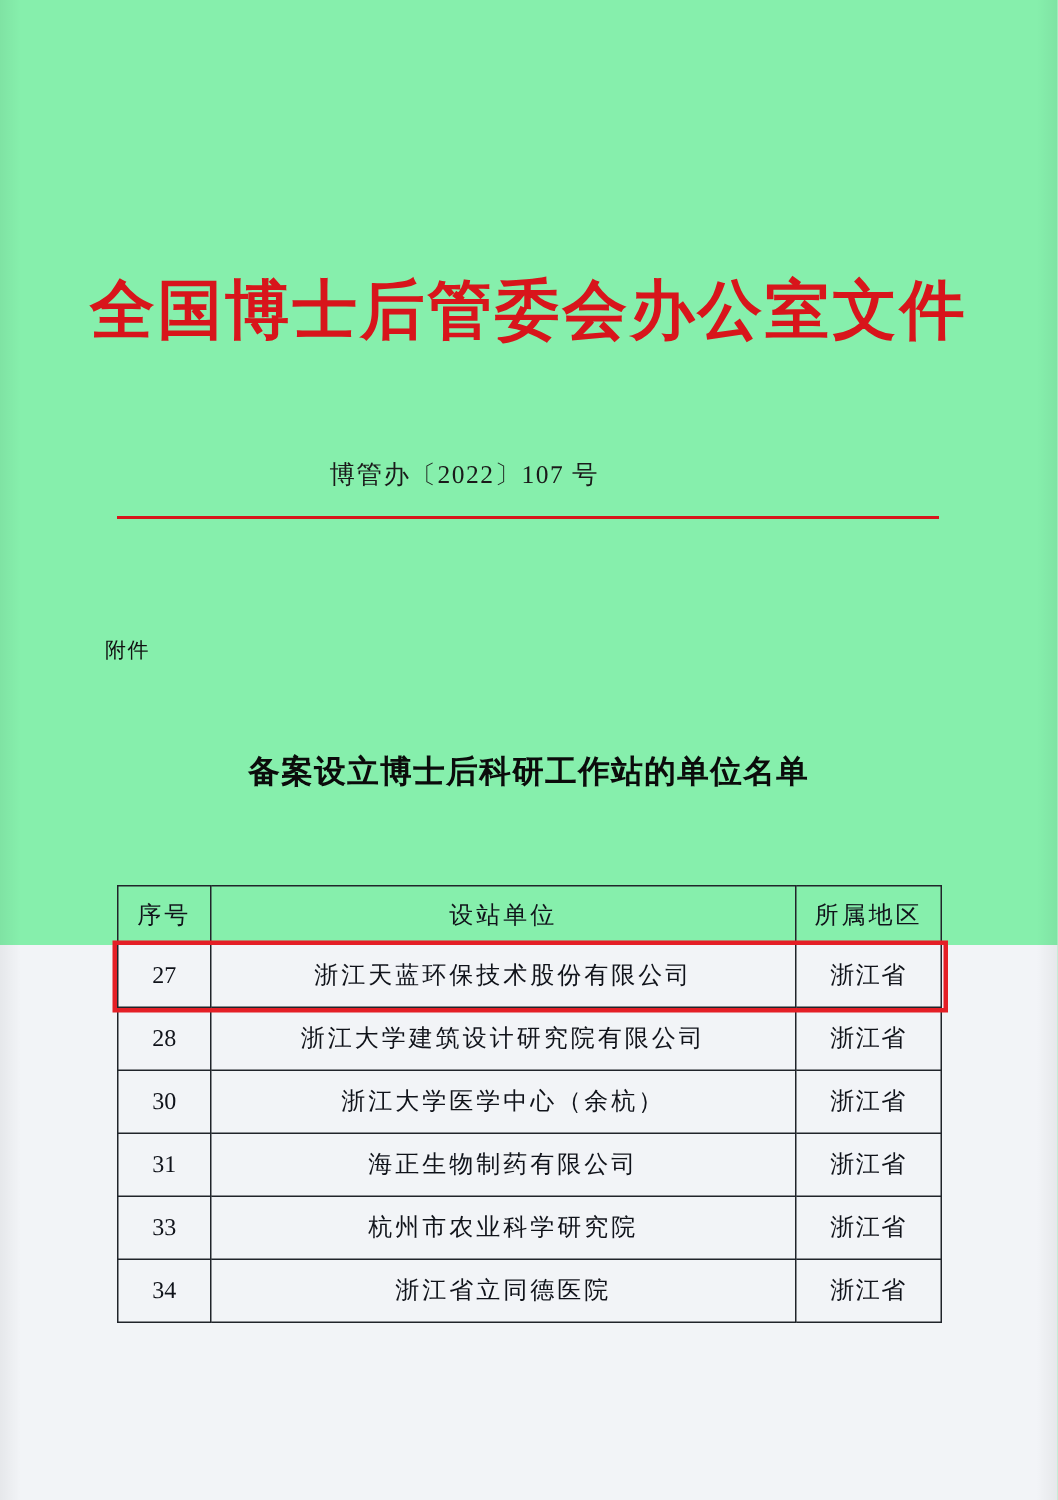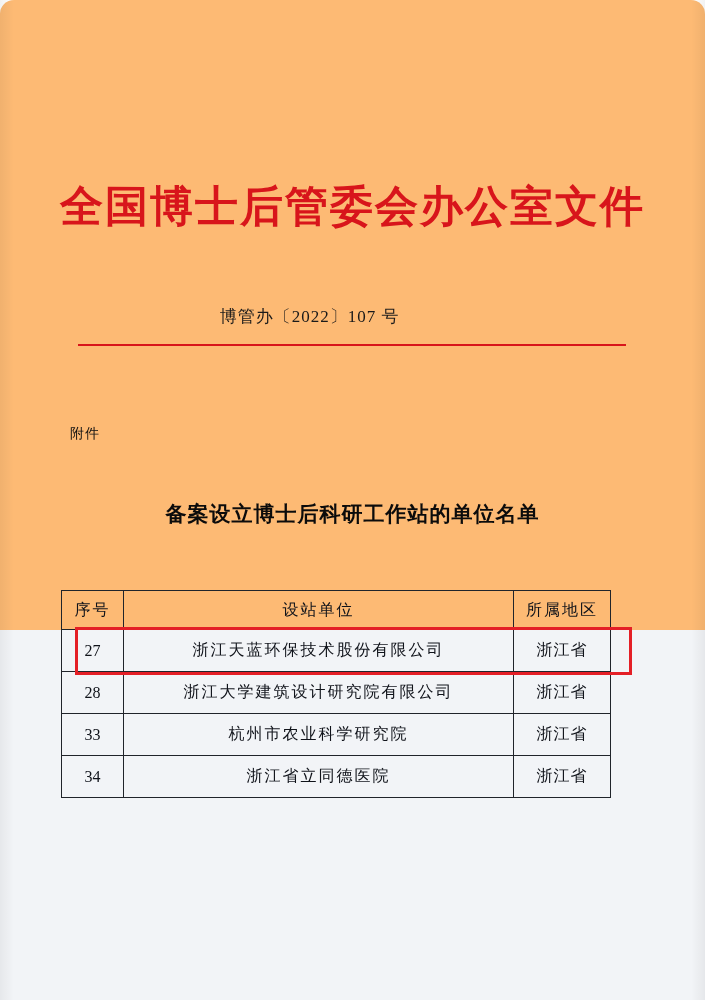--- a/index.html
+++ b/index.html
@@ -11,22 +11,21 @@
     height: 1000px;
     background: #ffffff;
     font-family: "Liberation Serif", serif;
     overflow: hidden;
     position: relative;
   }
   
   .page {
     position: absolute;
     inset: 0;
-    background: #fdba74;
-    border-radius: 14px;
+    background: #86efac;
   }
   .scan-tint {
     position: absolute;
     left: 0;
     right: 0;
     top: 630px;
     bottom: 0;
     background: #f2f4f7;
     pointer-events: none;
   }
@@ -87,21 +86,21 @@
     text-align: center;
     font-size: 21px;
     font-weight: bold;
     color: #0b0b0b;
     letter-spacing: 1px;
   }
 
   table.unit-table {
     position: absolute;
     top: 590px;
-    left: 61px;
+    left: 78px;
     width: 549px;
     border-collapse: collapse;
     table-layout: fixed;
     background: transparent;
     padding-left: 24px;
   }
   table.unit-table td, table.unit-table th {
     border: 1px solid #20242a;
     height: 41px;
     text-align: center;
@@ -198,20 +197,30 @@
           <td>27</td>
           <td class="unit-name">浙江天蓝环保技术股份有限公司</td>
           <td class="region">浙江省</td>
         </tr>
         <tr>
           <td>28</td>
           <td class="unit-name">浙江大学建筑设计研究院有限公司</td>
           <td class="region">浙江省</td>
         </tr>
         <tr>
+          <td>30</td>
+          <td class="unit-name">浙江大学医学中心（余杭）</td>
+          <td class="region">浙江省</td>
+        </tr>
+        <tr>
+          <td>31</td>
+          <td class="unit-name">海正生物制药有限公司</td>
+          <td class="region">浙江省</td>
+        </tr>
+        <tr>
           <td>33</td>
           <td class="unit-name">杭州市农业科学研究院</td>
           <td class="region">浙江省</td>
         </tr>
         <tr>
           <td>34</td>
           <td class="unit-name">浙江省立同德医院</td>
           <td class="region">浙江省</td>
         </tr>
       </tbody>

